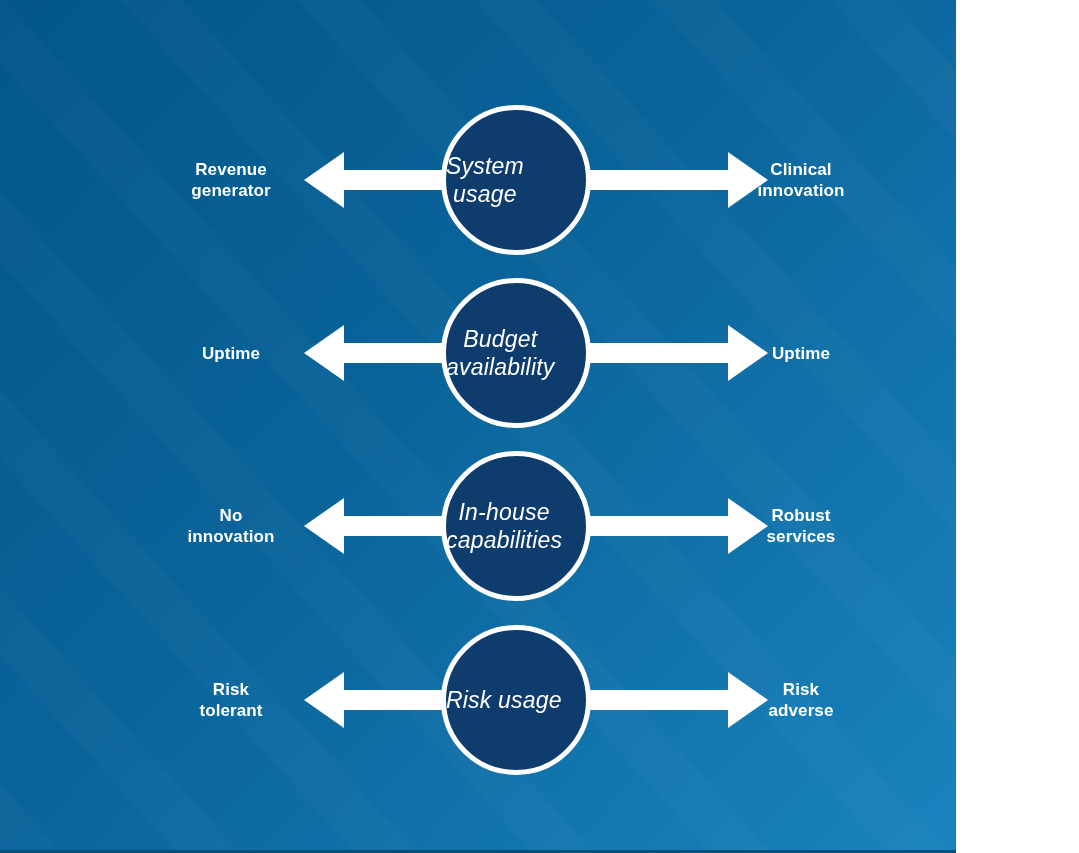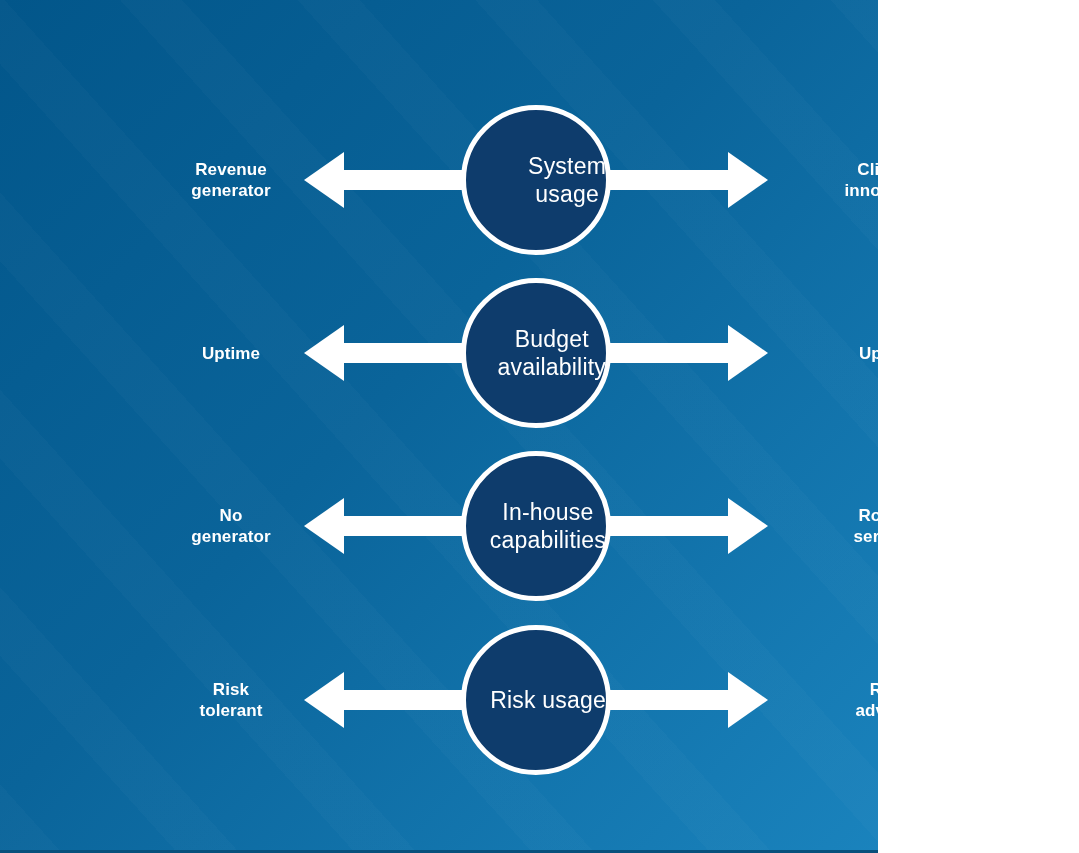--- a/index.html
+++ b/index.html
@@ -1,21 +1,21 @@
 <!DOCTYPE html>
 <html><head>
 <meta charset="utf-8">
 <style>
   * { margin: 0; padding: 0; box-sizing: border-box; }
   html, body { width: 1079px; height: 853px; overflow: hidden; }
   body { font-family: "Liberation Sans", "DejaVu Sans", sans-serif; }
 
   .stage {
     position: relative;
-    width: 878px;
+    width: 956px;
     height: 853px;
     background:
       repeating-linear-gradient(48deg,
         rgba(255,255,255,0.018) 0px, rgba(255,255,255,0.018) 46px,
         rgba(255,255,255,0.0) 46px, rgba(255,255,255,0.0) 132px),
       linear-gradient(133deg, #02568A 0%, #0A649A 45%, #1A83BD 100%);
   }
 
   .bottom-strip {
     position: absolute;
@@ -56,32 +56,33 @@
     left: 304px;
     border-right: 40px solid #ffffff;
   }
   .arrow-head.right {
     left: 728px;
     border-left: 40px solid #ffffff;
   }
 
   .dimension-circle {
     position: absolute;
-    left: 461px;
+    left: 441px;
     top: -75px;
     width: 150px;
     height: 150px;
     border-radius: 50%;
     border: 5px solid #ffffff;
     background: #0E3C6C;
     z-index: 2;
     display: flex;
     align-items: center;
-    justify-content: flex-end;
+    justify-content: flex-start;
     text-align: center;
+    font-style: italic;
   }
   .dimension-label {
     color: #ffffff;
     font-size: 23px;
     font-weight: 300;
     line-height: 28px;
     white-space: pre-line;
     letter-spacing: 0.2px;
   }
 
@@ -92,21 +93,21 @@
     width: 200px;
     text-align: center;
     color: #ffffff;
     font-size: 17px;
     font-weight: bold;
     line-height: 21px;
     white-space: pre-line;
     letter-spacing: 0.1px;
   }
   .endpoint-label.left  { left: 131px; }
-  .endpoint-label.right { left: 788px; }
+  .endpoint-label.right { left: 701px; }
 </style>
 </head>
 <body>
 
 <div class="stage">
 
   <div class="row row-1">
     <div class="endpoint-label left">Revenue
 generator</div>
     <div class="arrow-bar"></div>
@@ -127,21 +128,21 @@
     <div class="arrow-head right"></div>
     <div class="dimension-circle">
       <div class="dimension-label">Budget
 availability</div>
     </div>
     <div class="endpoint-label right">Uptime</div>
   </div>
 
   <div class="row row-3">
     <div class="endpoint-label left">No
-generator</div>
+innovation</div>
     <div class="arrow-bar"></div>
     <div class="arrow-head left"></div>
     <div class="arrow-head right"></div>
     <div class="dimension-circle">
       <div class="dimension-label">In-house
 capabilities</div>
     </div>
     <div class="endpoint-label right">Robust
 services</div>
   </div>

